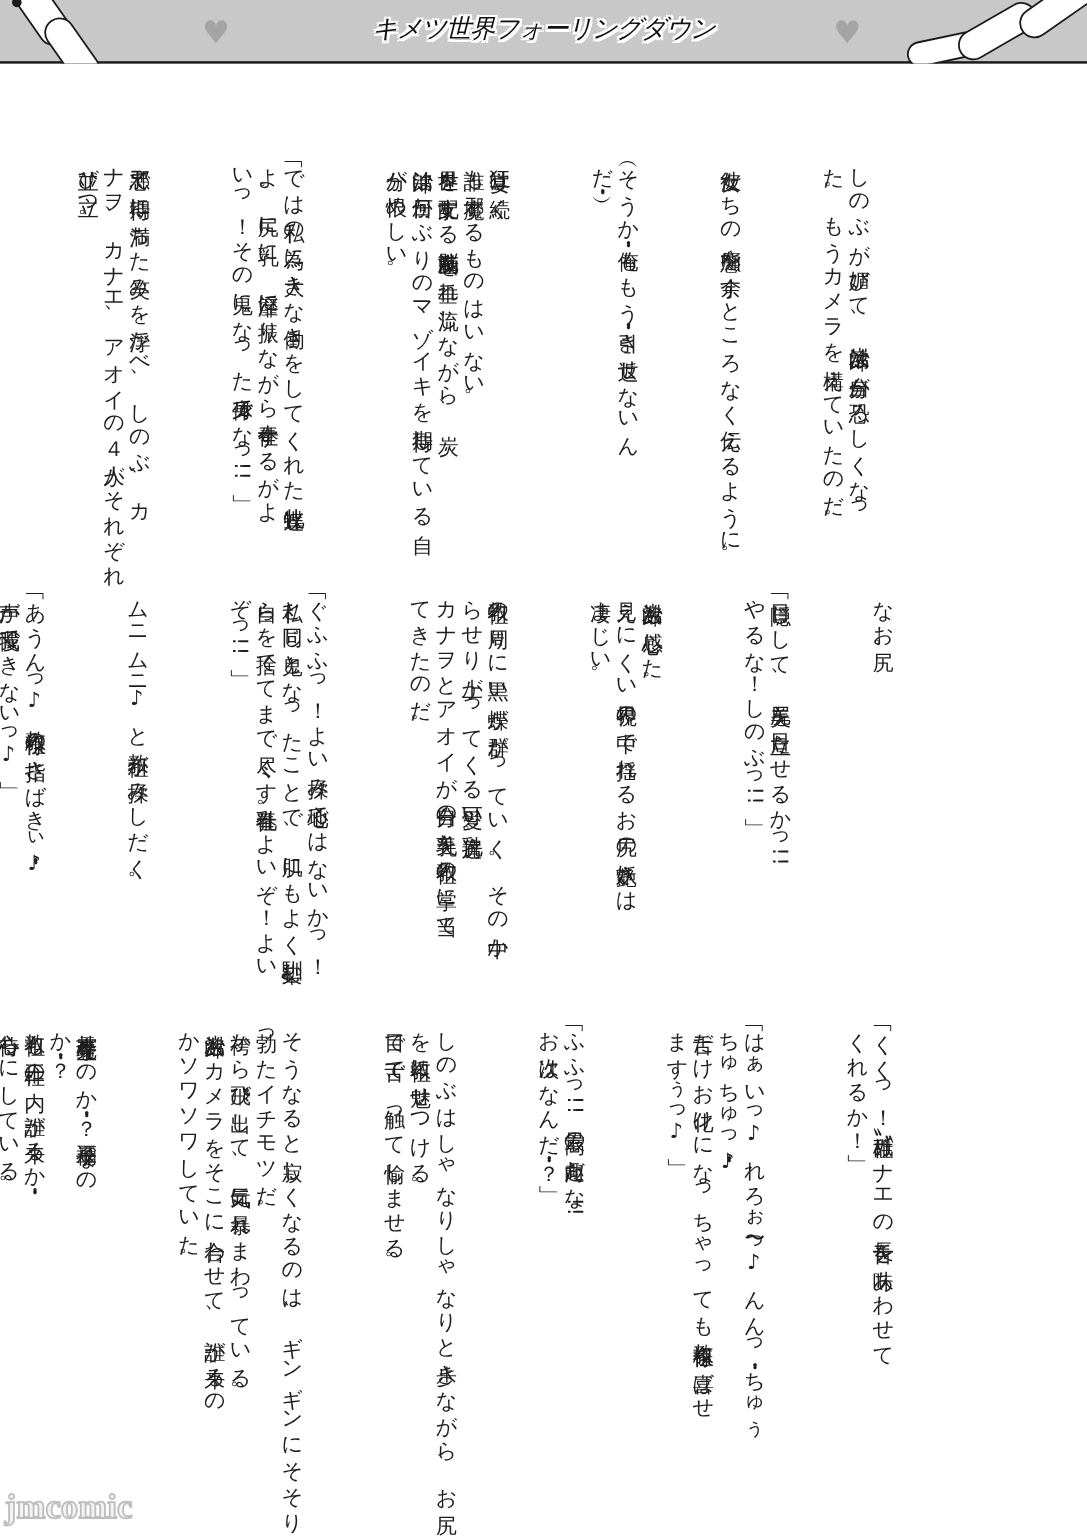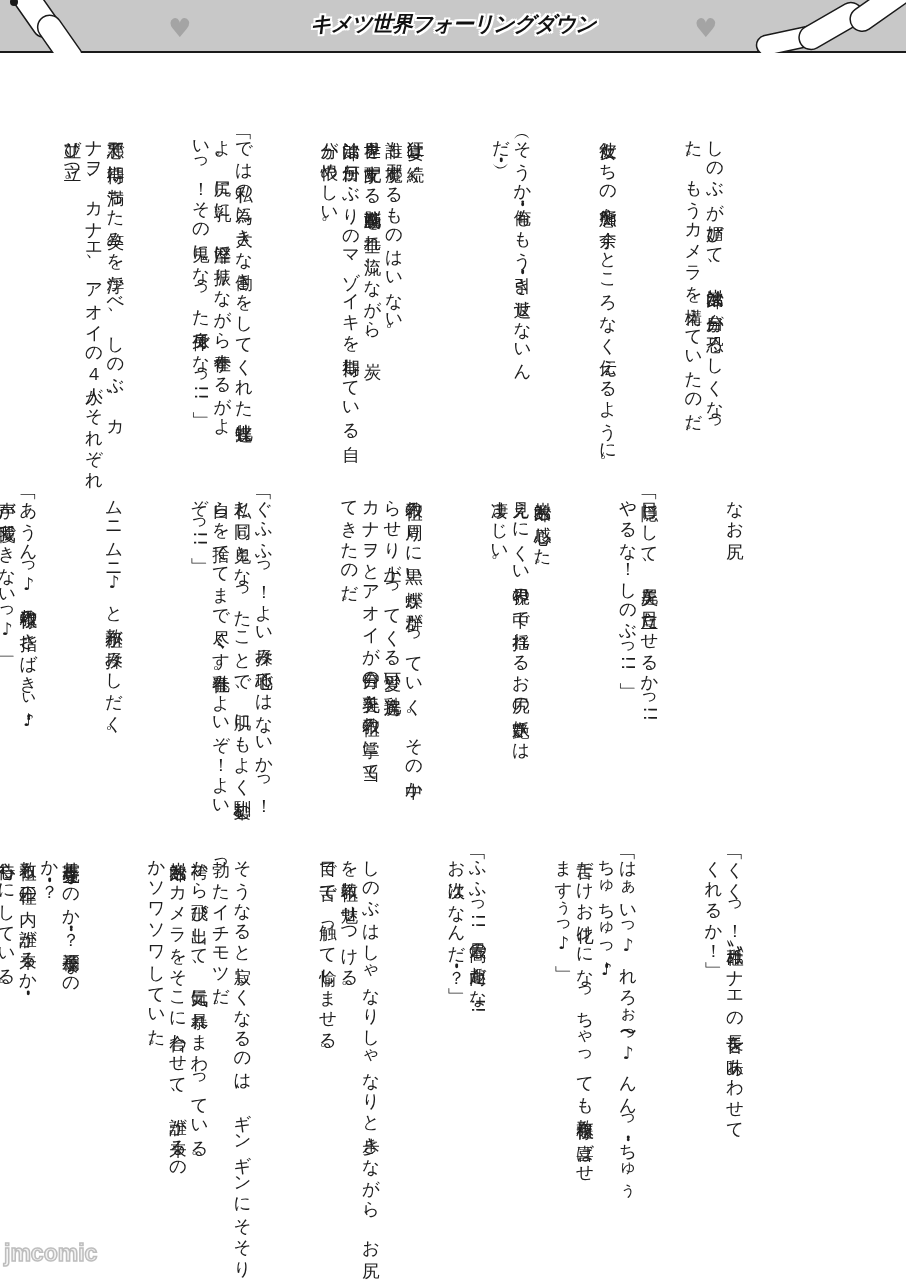--- a/index.html
+++ b/index.html
@@ -6,39 +6,39 @@
   body {
     width: 906px; height: 1280px; background: #ffffff; position: relative; overflow: hidden;
     font-family: "DejaVu Sans", sans-serif; color: #1a1a1a;
   }
   .header {
     position: absolute; left: 0; top: 0; width: 906px; height: 51px;
     background: #c8c8c8; border-bottom: 2px solid #1a1a1a;
   }
   .header-title {
     position: absolute; left: 0; right: 0; top: 10px; text-align: center;
-    font-family: "DejaVu Sans", sans-serif; font-weight: bold; font-size: 21px;
+    font-family: "DejaVu Sans", sans-serif; font-weight: normal; font-size: 21px;
     color: #111; letter-spacing: -1px; font-style: italic;
     text-shadow: 2px 0 #fff, -2px 0 #fff, 0 2px #fff, 0 -2px #fff, 2px 2px #fff, -2px -2px #fff, 2px -2px #fff, -2px 2px #fff;
   }
   .heart {
     position: absolute; top: 16px; width: 24px; height: 24px; color: #a4a4a4;
     font-size: 26px; line-height: 24px; text-align: center;
   }
   .chain { position: absolute; top: 0; }
   .block {
     position: absolute; writing-mode: vertical-rl; -webkit-writing-mode: vertical-rl;
     font-family: "DejaVu Sans", sans-serif; font-size: 17.5px; line-height: 21.5px;
     letter-spacing: 1.2px; color: #1e1e1e; white-space: pre;
   }
   .para { display: block; margin-left: 21px; }
   .para:last-child { margin-left: 0; }
   .watermark {
-    position: absolute; left: 4px; top: 1240px; font-family: Liberation Sans, sans-serif;
-    font-weight: bold; font-size: 23px; color: #f2f2f2; letter-spacing: 0;
+    position: absolute; left: 4px; top: 1240px; font-family: Liberation Serif, serif;
+    font-weight: bold; font-size: 29px; color: #f2f2f2; letter-spacing: 0;
     -webkit-text-stroke: 1.5px #bdbdbd;
   }
 </style>
 </head>
 <body>
 
 <div class="header">
   <svg class="chain" width="120" height="53" viewBox="0 0 120 53">
     <g fill="#fff" stroke="#1a1a1a" stroke-width="1.5">
       <rect x="22" y="-20" width="26" height="60" rx="12" transform="rotate(-35 35 10)"></rect>

